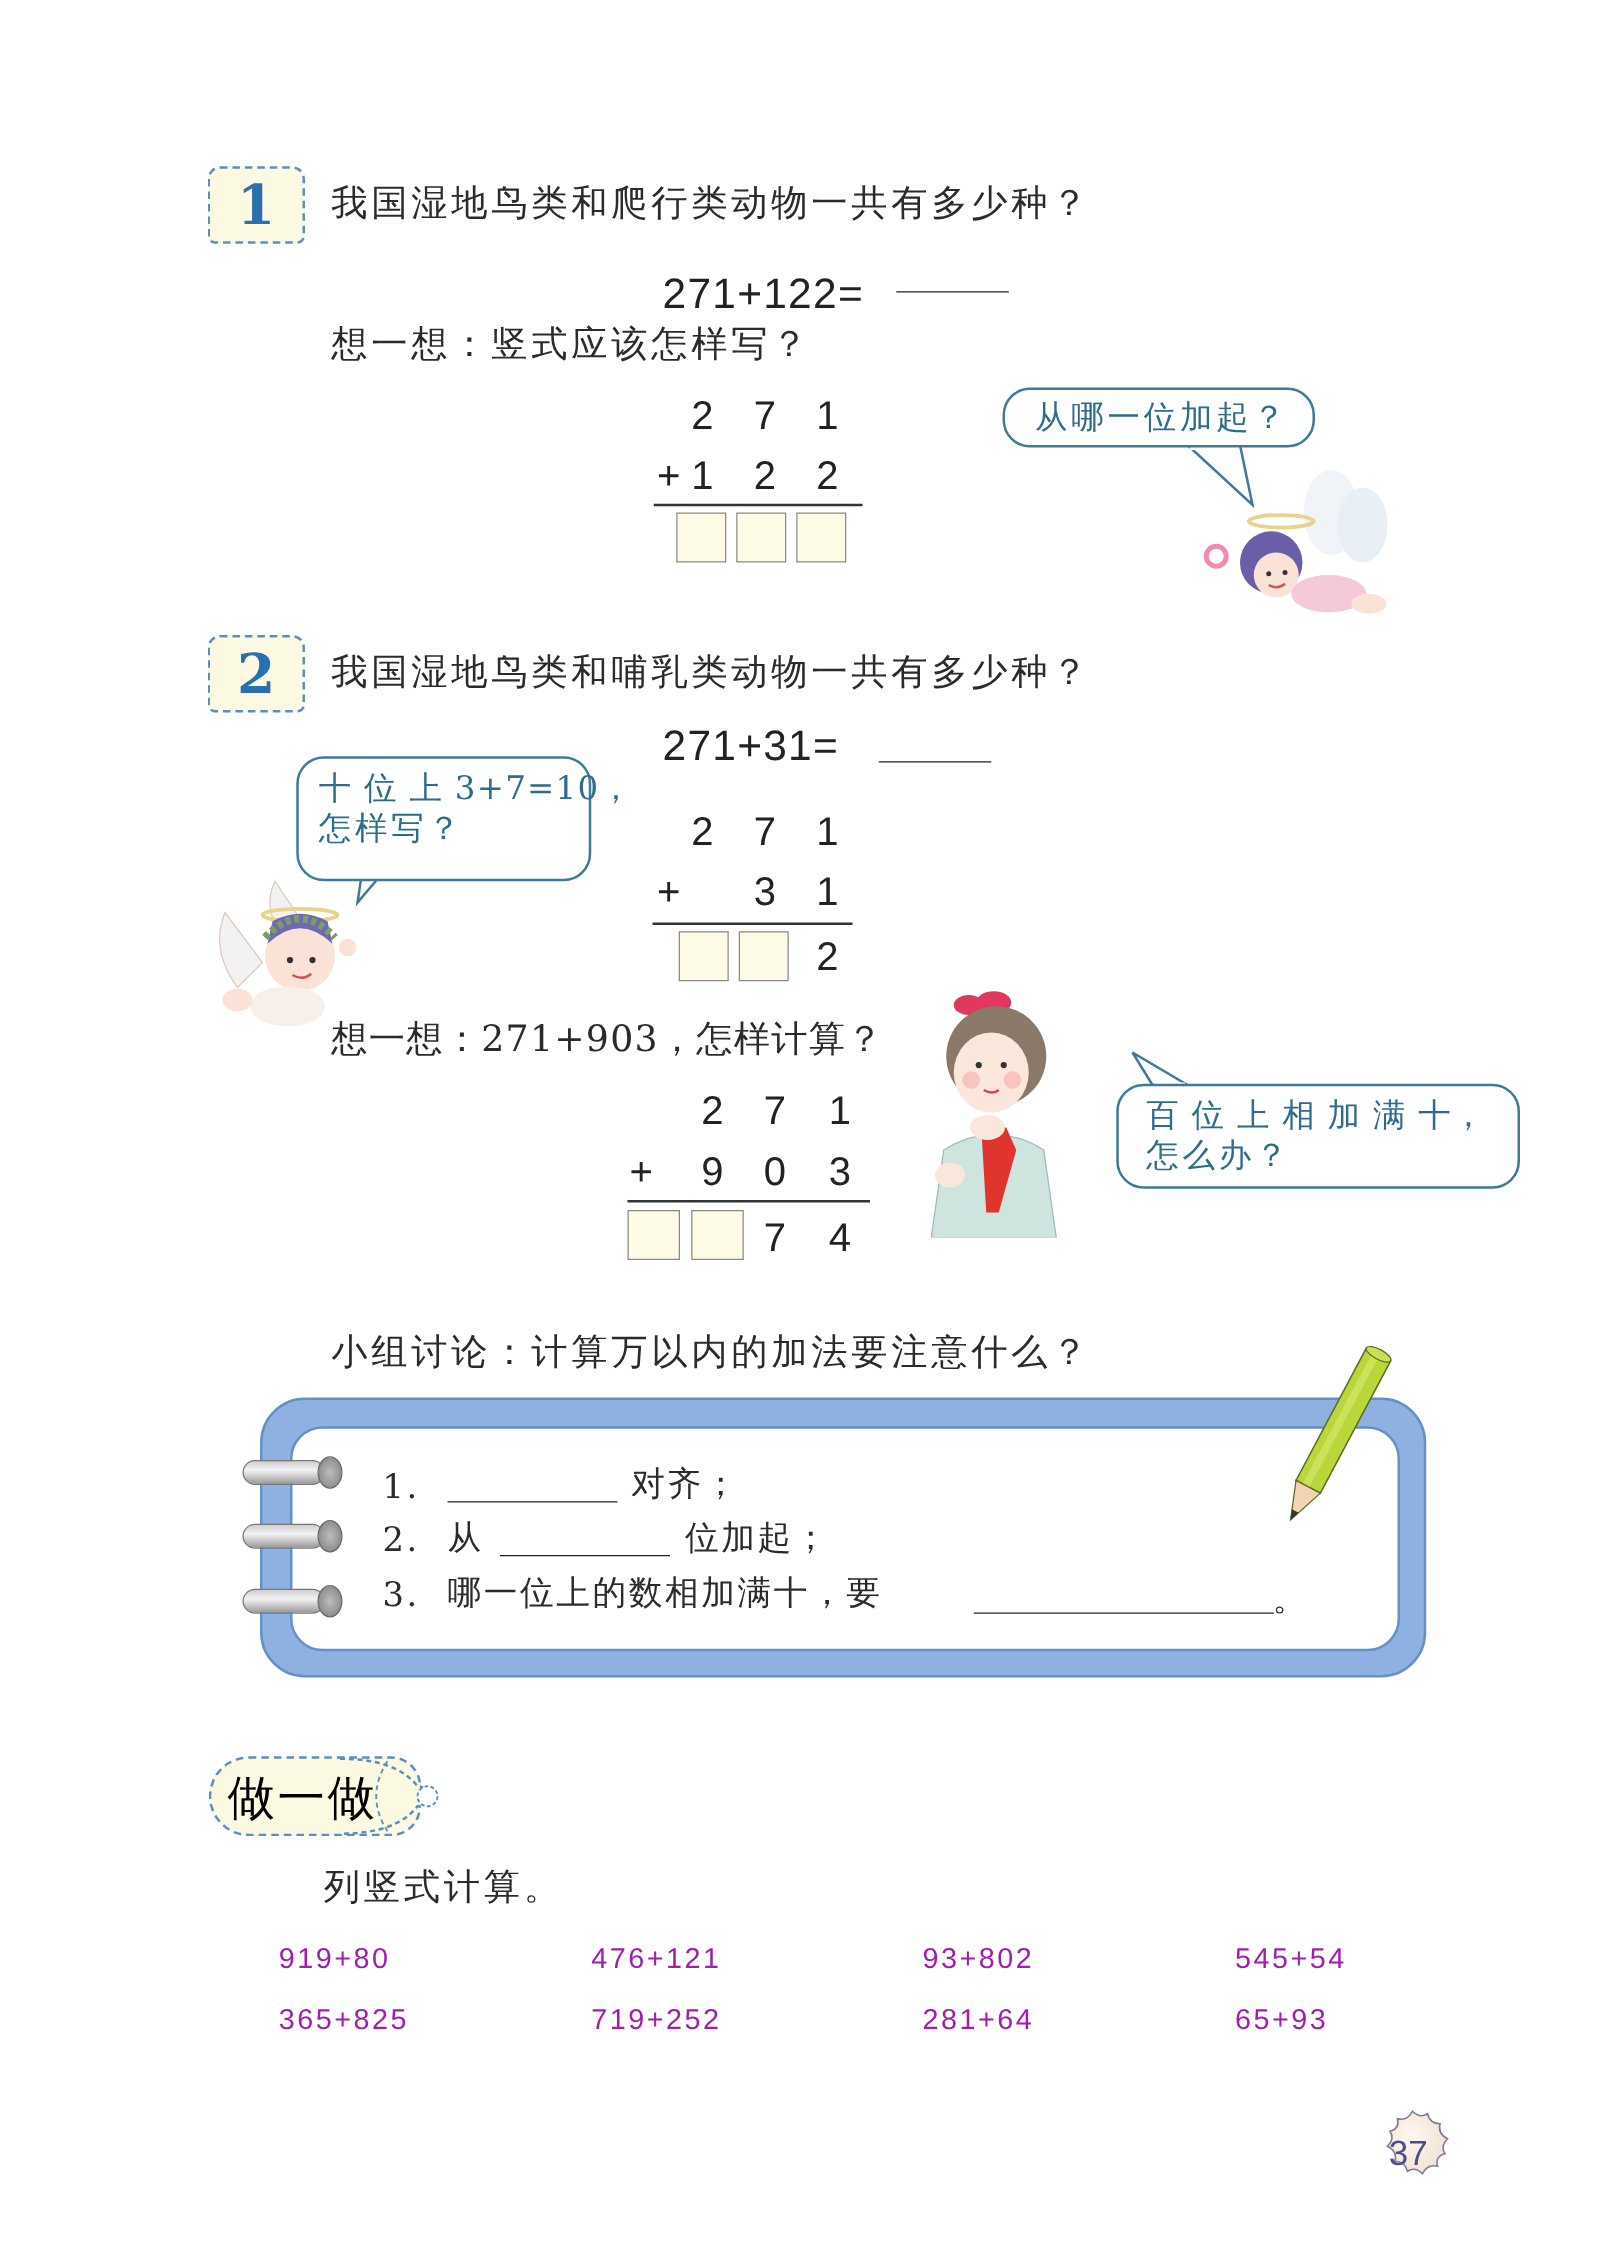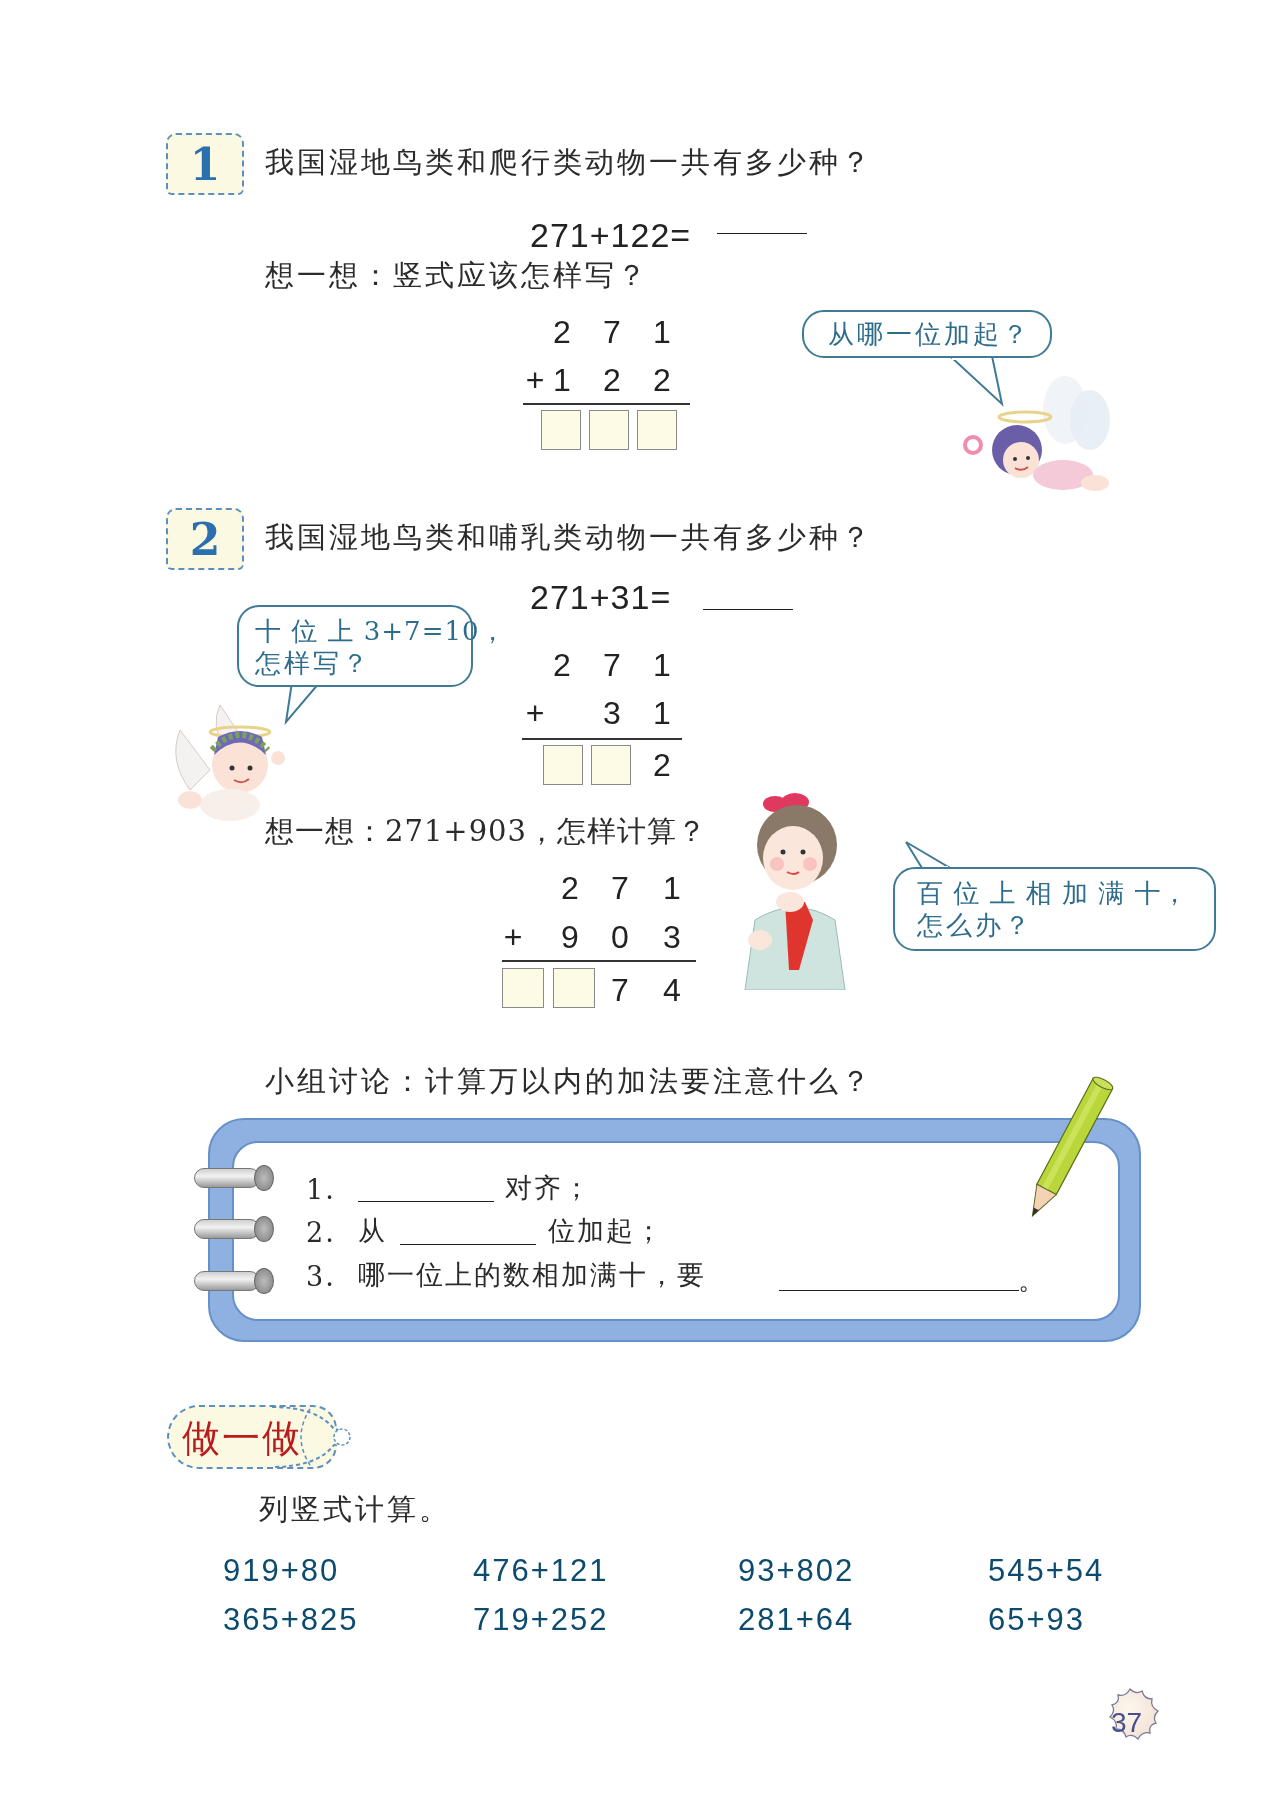--- a/index.html
+++ b/index.html
@@ -15,23 +15,23 @@
   .badge { background:#fcf9e3; border:2px dashed #5b8fc0; border-radius:10px 10px 6px 6px; box-sizing:border-box;
            display:flex; align-items:center; justify-content:center; }
   .badge span { font-family:"DejaVu Serif", serif; font-weight:bold; font-size:44px; color:#2a6fae; }
   .bubble { border:2px solid #3f7a96; border-radius:22px; background:#fff; box-sizing:border-box; }
   .bubble-text { font-family:"DejaVu Serif", serif; font-size:26px; color:#2e6c8c; line-height:32px; letter-spacing:3px; white-space:nowrap; }
   .notebook-outer { background:#8fb1e2; border:2px solid #6690c8; border-radius:36px; box-sizing:border-box; }
   .notebook-inner { background:#fff; border:2px solid #6690c8; border-radius:26px; box-sizing:border-box; }
   .ring { height:20px; border-radius:10px; background:linear-gradient(#cfcfcf,#f2f2f2 40%,#9a9a9a); border:1.5px solid #777; box-sizing:border-box; }
   .ring-end { width:20px; height:26px; border-radius:50%; background:radial-gradient(#bdbdbd,#7c7c7c); border:1.5px solid #666; box-sizing:border-box; }
   .item { font-family:"DejaVu Serif", serif; font-size:27px; color:#2b2b2b; white-space:nowrap; line-height:1; letter-spacing:2px; }
-  .practice { font-family:"Liberation Sans", sans-serif; font-size:31px; color:#0c4a6e; letter-spacing:2px; white-space:nowrap; line-height:1; }
+  .practice { font-family:"Liberation Sans", sans-serif; font-size:23px; color:#a21caf; letter-spacing:2px; white-space:nowrap; line-height:1; }
   .zuo-badge { background:#fcf9e3; border:2px dashed #5b8fc0; border-radius:32px 24px 24px 32px; box-sizing:border-box; }
-  .zuo-text { font-family:Liberation Sans, sans-serif; font-size:38px; color:#b91c1c; letter-spacing:2px; white-space:nowrap; }
+  .zuo-text { font-family:Liberation Sans, sans-serif; font-size:38px; color:#000000; letter-spacing:2px; white-space:nowrap; }
   .page-num { font-family:Liberation Sans, sans-serif; font-size:28px; color:#4a4f8c; }
 </style>
 </head>
 <body>
 
 <div class="abs badge" style="left:166px;top:133px;width:78px;height:62px;">
   <span>1</span>
 </div>
 <div class="abs cn" style="left:265px;top:148px;">我国湿地鸟类和爬行类动物一共有多少种？</div>
 
@@ -79,21 +79,21 @@
 </div>
 <div class="abs cn" style="left:265px;top:523px;">我国湿地鸟类和哺乳类动物一共有多少种？</div>
 
 <div class="abs num" style="left:530px;top:580px;font-size:34px;">271+31=</div>
 <div class="abs blank-line" style="left:703px;top:609px;width:90px;"></div>
 
 <svg class="abs" style="left:280px;top:678px;" width="60" height="50">
   <polygon points="12,4 40,4 6,44" fill="#fff" stroke="#3f7a96" stroke-width="2"></polygon>
   <line x1="14" y1="6" x2="38" y2="6" stroke="#fff" stroke-width="4"></line>
 </svg>
-<div class="abs bubble" style="left:237px;top:605px;width:236px;height:82px;padding:8px 0 0 16px;">
+<div class="abs bubble" style="left:237px;top:605px;width:236px;height:100px;padding:8px 0 0 16px;">
   <div class="bubble-text" style="letter-spacing:1px;">十 位 上 3+7=10，</div>
   <div class="bubble-text">怎样写？</div>
 </div>
 
 <svg class="abs" style="left:160px;top:700px;" width="140" height="130" viewBox="0 0 140 130">
   <path d="M20 30 q-12 30 10 60 l20 -20z" fill="#f4f2f0" stroke="#d8c9c4"></path>
   <path d="M60 5 q-10 20 5 45 l15 -15z" fill="#f4f2f0" stroke="#d8c9c4"></path>
   <ellipse cx="80" cy="32" rx="30" ry="5" fill="none" stroke="#e8d38a" stroke-width="3"></ellipse>
   <circle cx="80" cy="65" r="28" fill="#fbe2d6"></circle>
   <path d="M54 55 q26 -25 52 0 l-4 -18 q-22 -12 -44 0z" fill="#6e68b8"></path>

